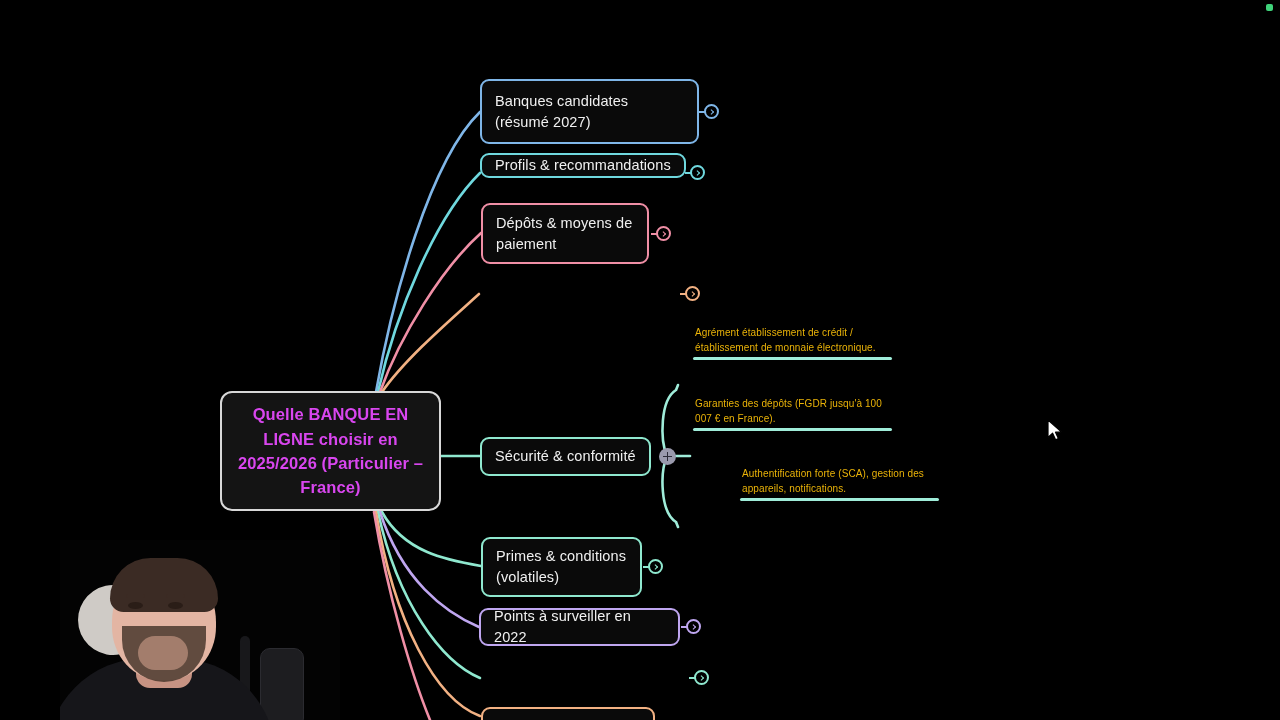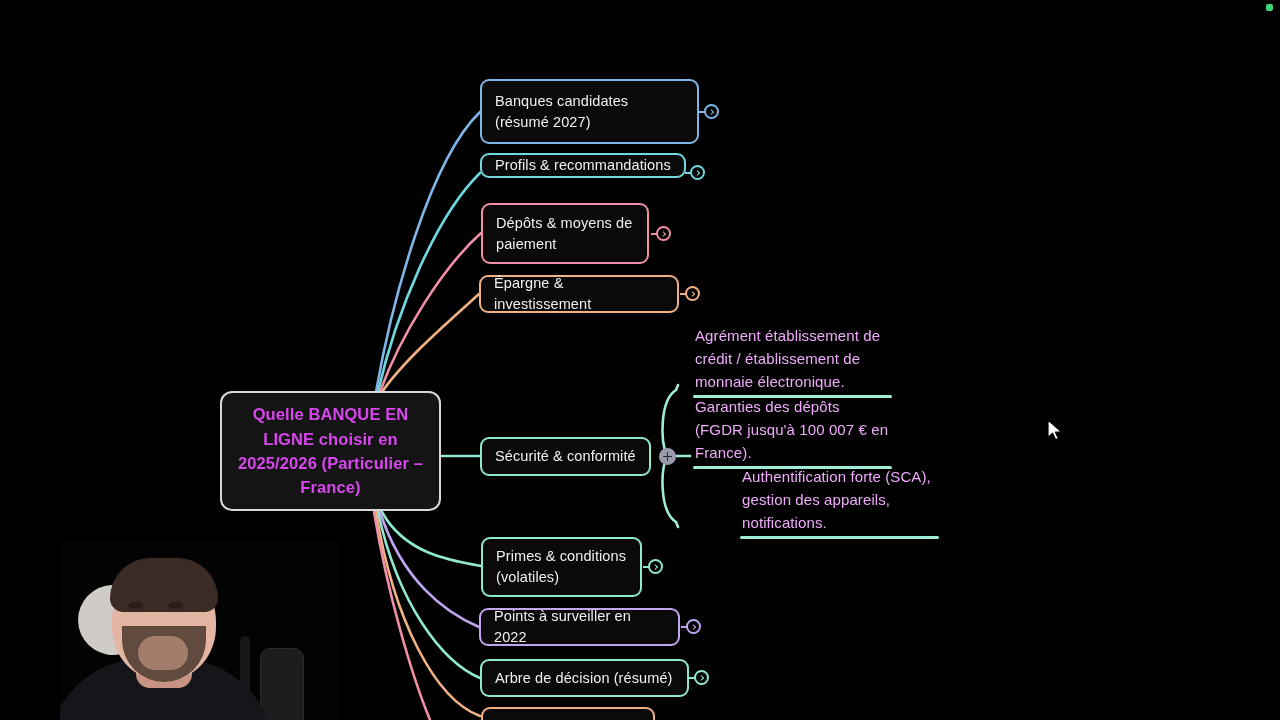--- a/index.html
+++ b/index.html
@@ -103,22 +103,22 @@
   }
   .badge-plus::before { width:9px; height:1.8px; }
   .badge-plus::after  { width:1.8px; height:9px; }
 
   
   .leaf {
     position:absolute;
     z-index:4;
   }
   .leaf .leaf-text {
-    color:#f0abfc;
-    font-size:15px;
+    color:#eab308;
+    font-size:10px;
     line-height:1.52;
     letter-spacing:.1px;
     display:block;
     padding:0 2px 2px 2px;
   }
   .leaf .leaf-rule {
     display:block;
     height:3px;
     border-radius:2px;
     background:#9fecd9;
@@ -265,23 +265,20 @@
   </div>
 
   <div class="topic" style="left:481px; top:203px; width:168px; height:61px; border-color:#f08fa6;">
     <span class="topic-text">Dépôts &amp; moyens de paiement</span>
   </div>
   <div class="badge" style="left:656px; top:226px; border-color:#f08fa6;">
     <span class="stub" style="background:#f08fa6;"></span>
     <span class="chev" style="border-top-color:#f08fa6; border-right-color:#f08fa6;"></span>
   </div>
 
-  <div class="topic" style="left:479px; top:275px; width:200px; height:38px; border-color:#f2b183;">
-    <span class="topic-text">Épargne &amp; investissement</span>
-  </div>
   <div class="badge" style="left:685px; top:286px; border-color:#f2b183;">
     <span class="stub" style="background:#f2b183;"></span>
     <span class="chev" style="border-top-color:#f2b183; border-right-color:#f2b183;"></span>
   </div>
 
   <div class="topic" style="left:480px; top:437px; width:171px; height:39px; border-color:#8fe8cf;">
     <span class="topic-text">Sécurité &amp; conformité</span>
   </div>
   <div class="badge-plus" style="left:659px; top:448px;"></div>
 
@@ -309,23 +306,20 @@
   </div>
 
   <div class="topic" style="left:479px; top:608px; width:201px; height:38px; border-color:#bfa6f0;">
     <span class="topic-text">Points à surveiller en 2022</span>
   </div>
   <div class="badge" style="left:686px; top:619px; border-color:#bfa6f0;">
     <span class="stub" style="background:#bfa6f0;"></span>
     <span class="chev" style="border-top-color:#bfa6f0; border-right-color:#bfa6f0;"></span>
   </div>
 
-  <div class="topic" style="left:480px; top:659px; width:209px; height:38px; border-color:#8fe8cf;">
-    <span class="topic-text">Arbre de décision (résumé)</span>
-  </div>
   <div class="badge" style="left:694px; top:670px; border-color:#8fe8cf;">
     <span class="stub" style="background:#8fe8cf;"></span>
     <span class="chev" style="border-top-color:#8fe8cf; border-right-color:#8fe8cf;"></span>
   </div>
 
   <div class="topic" style="left:481px; top:707px; width:174px; height:38px; border-color:#f2b183;">
     <span class="topic-text"></span>
   </div>
 
   <div class="webcam">

